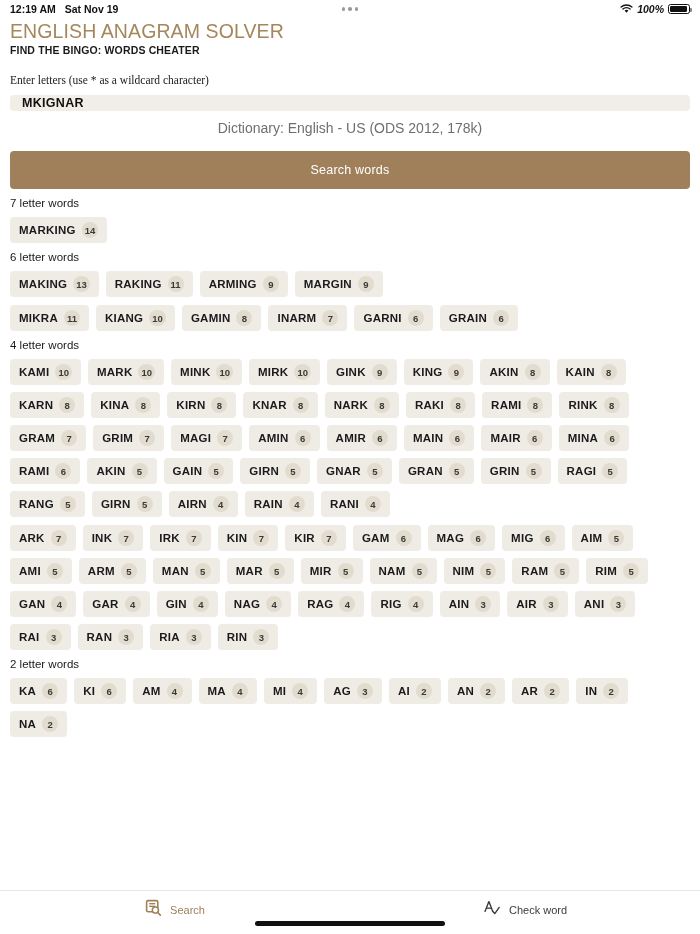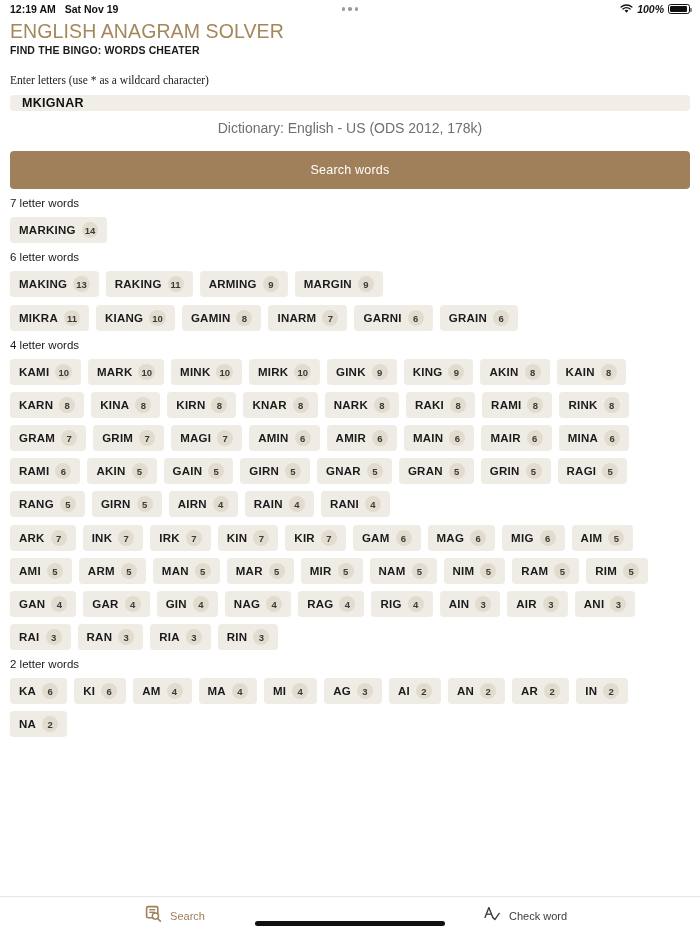--- a/index.html
+++ b/index.html
@@ -136,21 +136,21 @@
     font-weight: 700;
     display: inline-flex;
     align-items: center;
     justify-content: center;
   }
 
   
   .tabbar {
     position: absolute;
     left: 0; right: 0; bottom: 0;
-    height: 38px;
+    height: 44px;
     background: #ffffff;
     border-top: 1px solid #e7e7e7;
     display: flex;
     align-items: flex-start;
     padding-top: 8px;
   }
   .tab {
     flex: 1;
     display: flex;
     align-items: center;

